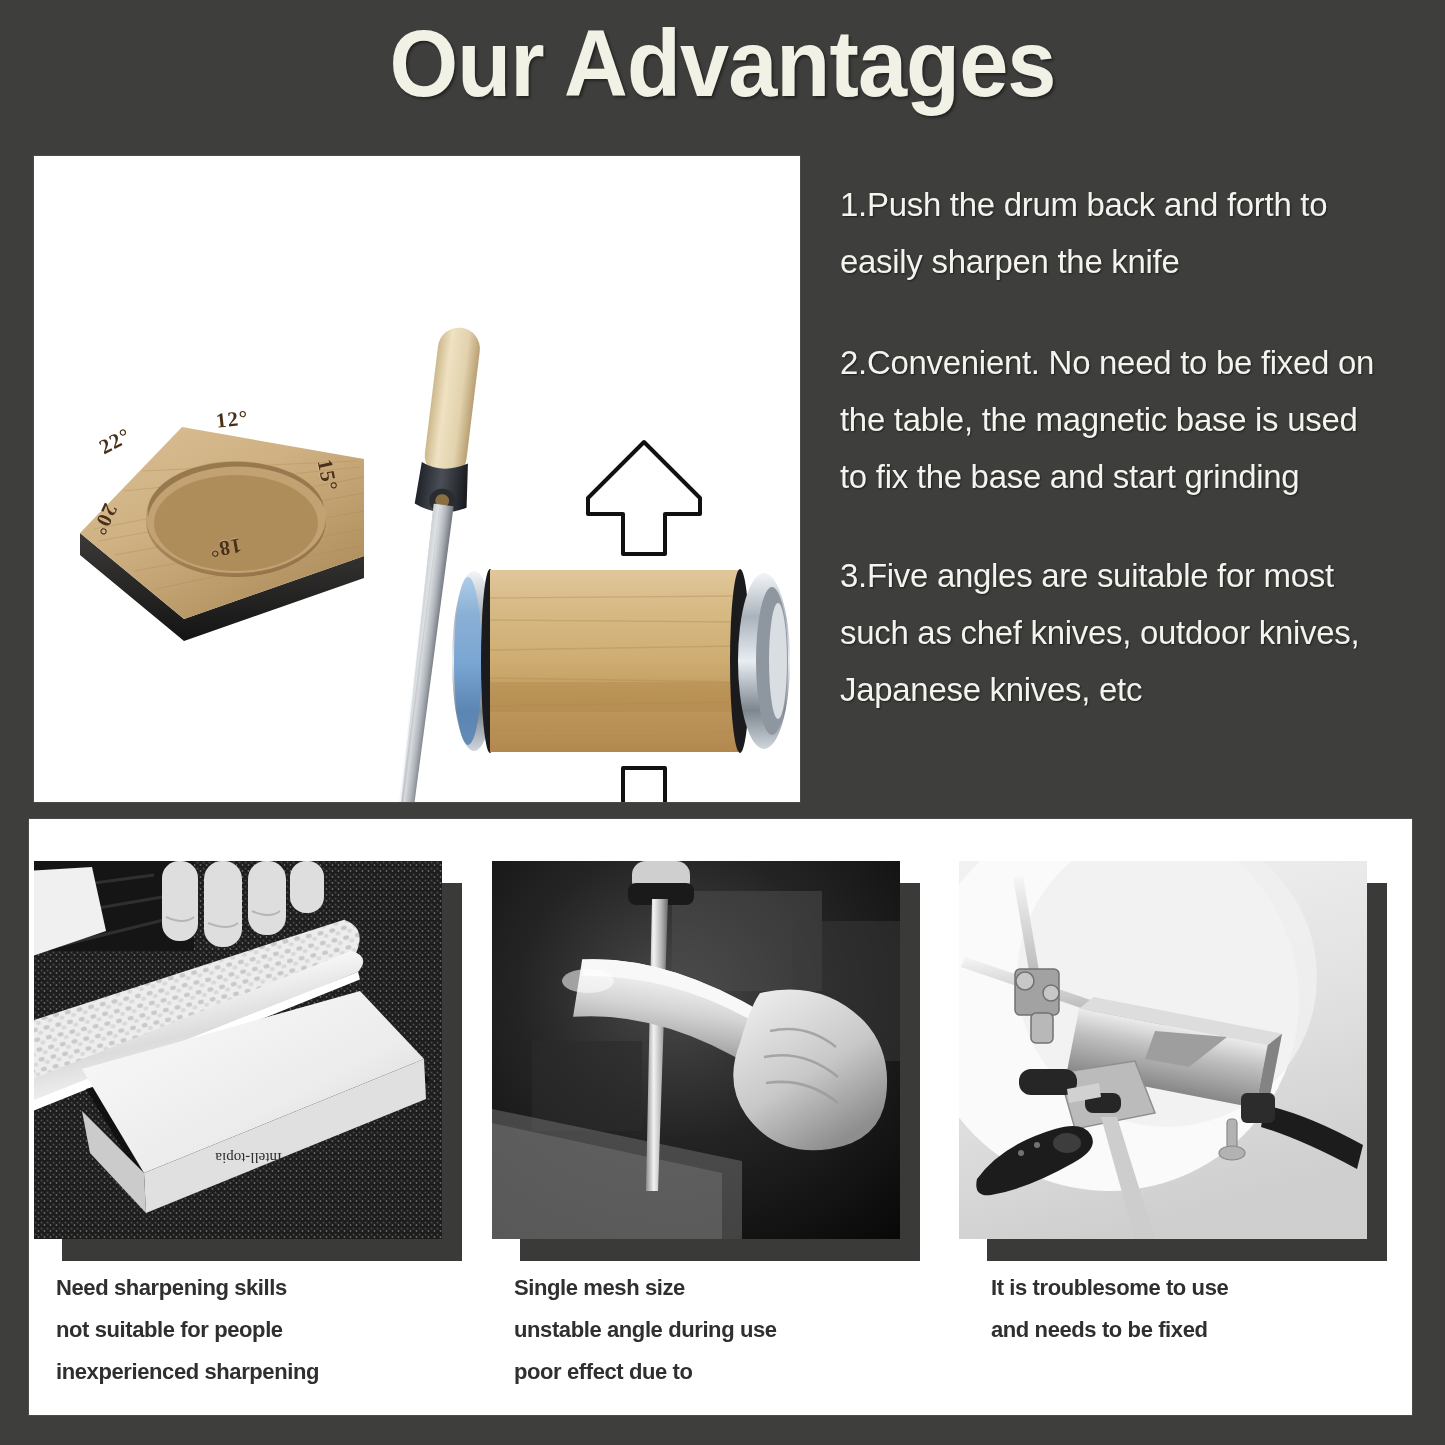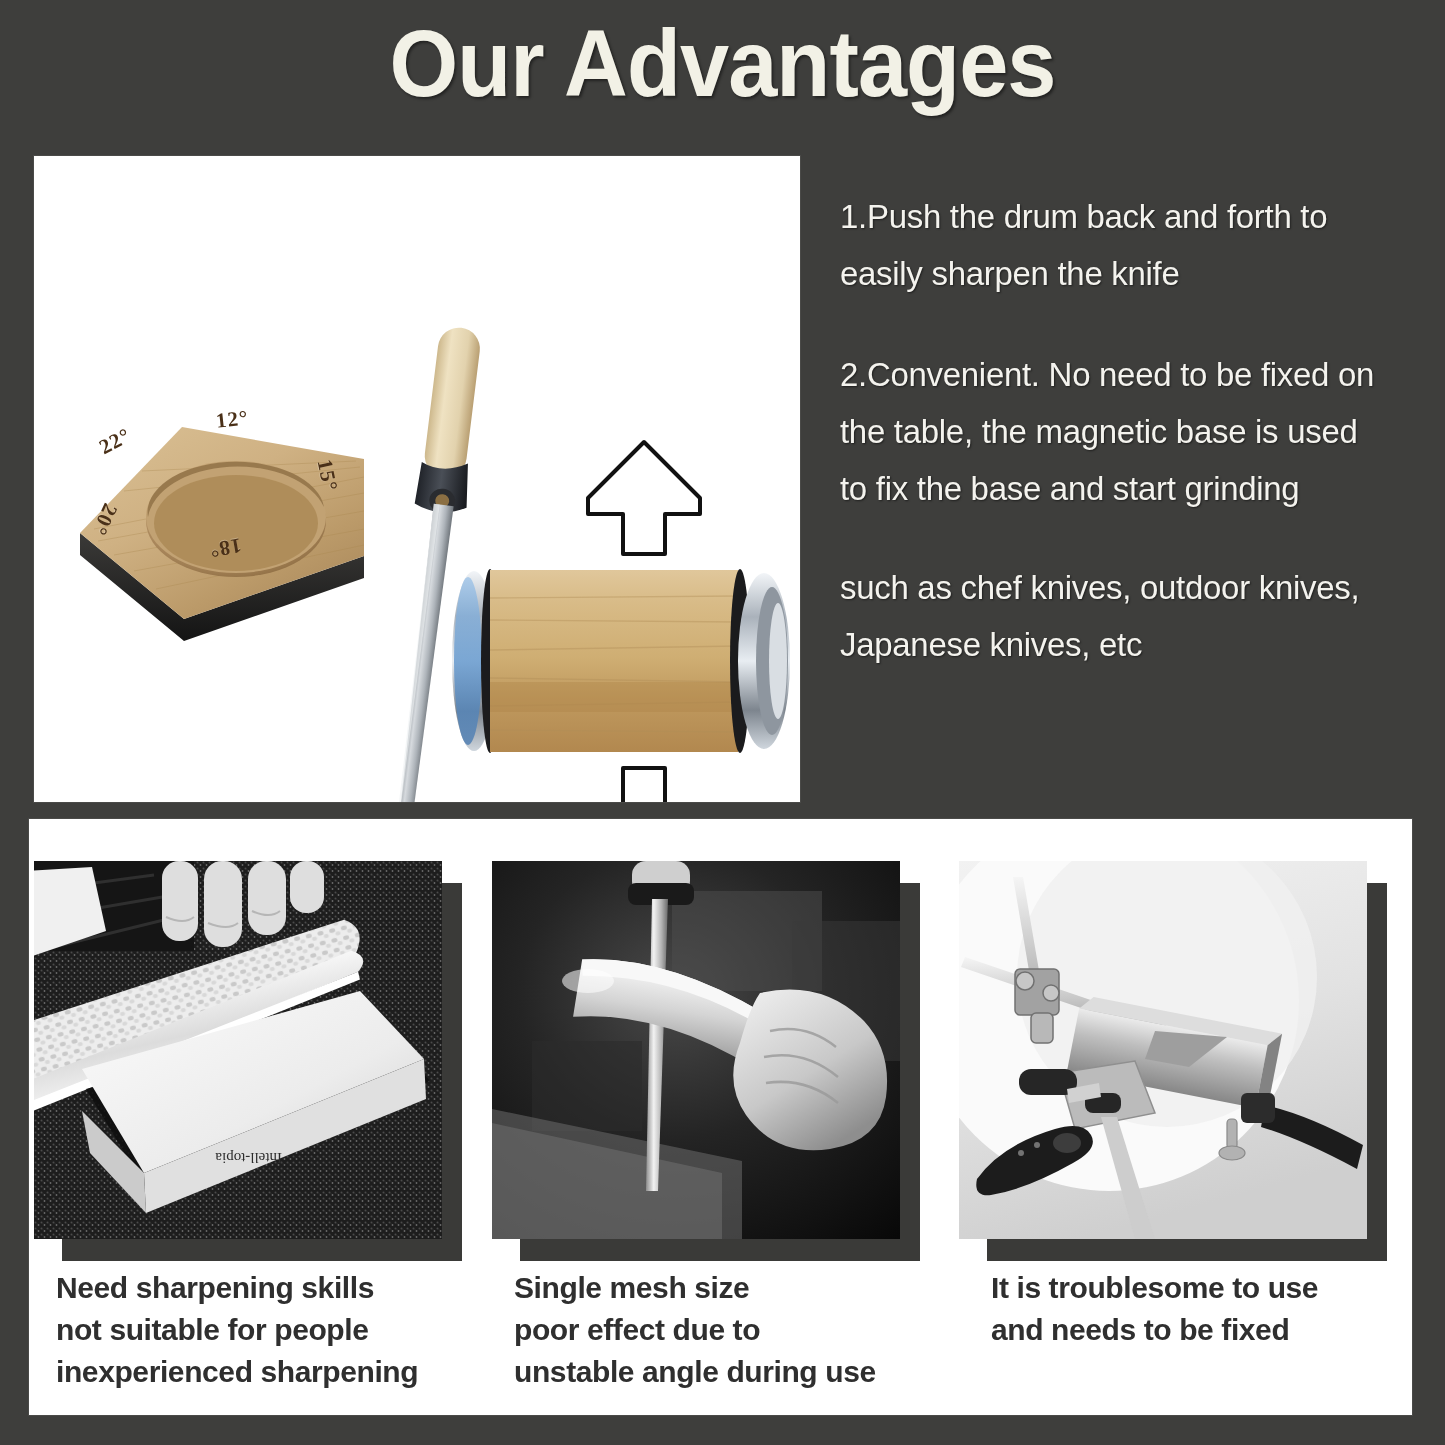--- a/index.html
+++ b/index.html
@@ -64,21 +64,21 @@
   
   .drum { position:absolute; left:400px; top:398px; width:400px; height:215px; }
 
   
   .arrow { position:absolute; }
   .arrow-up   { left:545px; top:280px; width:130px; height:125px; }
   .arrow-down { left:545px; top:605px; width:130px; height:125px; }
 
   
   .points {
-    position:absolute; left:840px; top:188px; width:600px;
+    position:absolute; left:840px; top:176px; width:600px;
   }
   .point {
     color:#f4f3ee;
     font-size:33px;
     line-height:57px;
     font-family:"Liberation Sans", sans-serif;
     font-weight:normal;
     letter-spacing:-0.3px;
     text-shadow:1px 1px 2px rgba(0,0,0,.5);
   }
@@ -118,21 +118,21 @@
     overflow:hidden;
     filter:grayscale(1);
     background:#111;
   }
   .photo svg { display:block; }
 
   .caption {
     margin-top:16px;
     font-family:"Liberation Sans", sans-serif;
     font-weight:bold;
-    font-size:30px;
+    font-size:22px;
     line-height:42px;
     color:#2f2f2f;
     letter-spacing:-0.4px;
   }
   .caption .ln { display:block; white-space:nowrap; }
   .cap-1 { padding-left:22px; }
   .cap-2 { padding-left:22px; }
   .cap-3 { padding-left:32px; }
 </style>
 </head>
@@ -295,20 +295,21 @@
       <span class="ln"> easily sharpen the knife</span>
     </div>
 
     <div class="point point-2">
       <span class="ln">2.Convenient. No need to be fixed on</span>
       <span class="ln">the table, the magnetic base is used</span>
       <span class="ln">to fix the base and start grinding</span>
     </div>
 
     <div class="point point-3">
+      <span class="ln">3.Five  angles  are suitable for most</span>
       <span class="ln">such as chef knives, outdoor knives,</span>
       <span class="ln">Japanese knives, etc</span>
     </div>
 
   </div>
 
   <div class="divider"></div>
 
   <div class="bottom">
     <div class="cards">
@@ -442,22 +443,22 @@
                   <path d="M274 222 q40 -6 72 20"></path>
                 </g>
               </g>
 
               <ellipse cx="96" cy="120" rx="26" ry="12" fill="#ffffff" opacity=".55"></ellipse>
             </svg>
           </div>
         </div>
         <div class="caption cap-2">
           <span class="ln">Single mesh size</span>
+          <span class="ln">unstable angle during use</span>
           <span class="ln">poor effect due to</span>
-          <span class="ln">unstable angle during use</span>
         </div>
       </div>
 
       <div class="card card-3">
         <div class="photo-box">
           <div class="photo-shadow"></div>
           <div class="photo">
             <svg width="408" height="378" viewBox="0 0 408 378">
               <defs>
                 <linearGradient id="bgLight" x1="0" y1="0" x2="0.3" y2="1">

